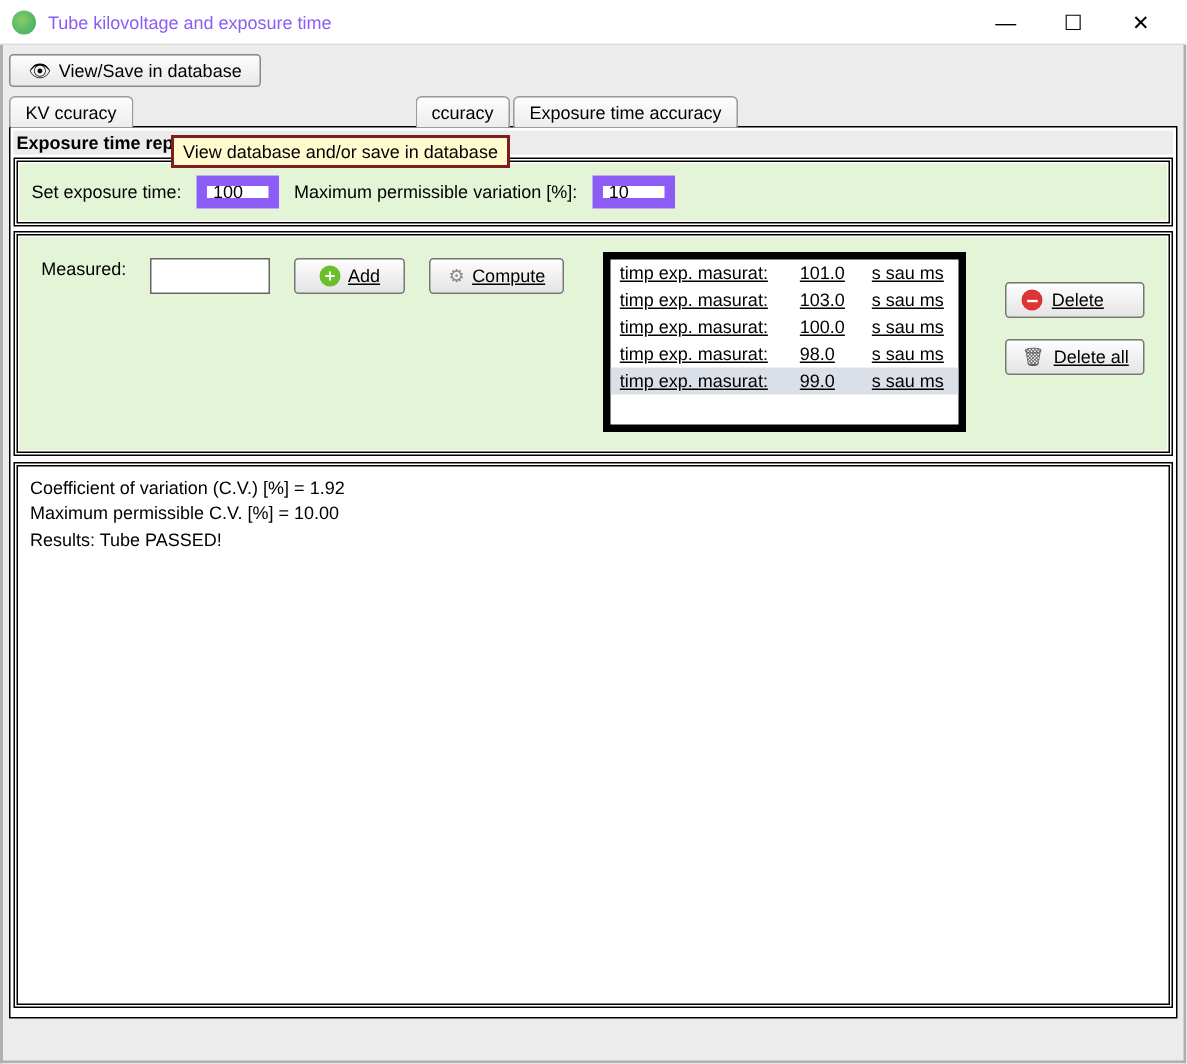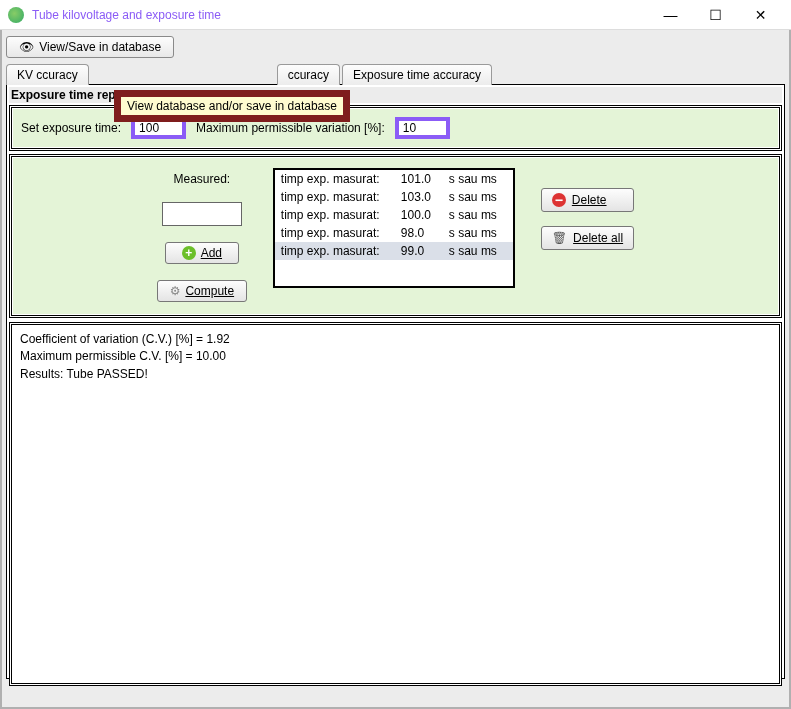--- a/index.html
+++ b/index.html
@@ -81,21 +81,21 @@
       font: inherit;
       cursor: pointer;
       margin-right: 2px;
       position: relative;
     }
     .tooltip {
       position: absolute;
       left: 112px;
       top: 60px;
       background: #fffbcf;
-      border: 7px solid #7f1d1d;
+      border: 2px solid #7f1d1d;
       padding: 2px 6px;
       z-index: 50;
       font-size: 12px;
       white-space: nowrap;
     }
 
     .main-panel {
       border: 1px solid #000;
       background: #fff;
       margin-top: -1px;
@@ -112,37 +112,35 @@
     .green-row {
       background: #e4f4d7;
       padding: 8px;
       display: flex;
       align-items: center;
       gap: 10px;
     }
     .txt-in {
       width: 55px;
       height: 22px;
-      border: 4px solid #8b5cf6;
+      border: 7px solid #8b5cf6;
       background: #fff;
       padding: 2px 4px;
       font: inherit;
     }
     .green-body {
       background: #e4f4d7;
       padding: 10px 10px 12px 10px;
       display: flex;
       gap: 26px;
       align-items: flex-start;
       justify-content: center;
     }
     .measured-col {
       display: flex;
-      flex-direction: column;
-      align-items: center;
       gap: 16px;
       padding-top: 4px;
     }
     .measured-input {
       width: 80px;
       height: 24px;
       border: 1px solid #666;
       background: #fff;
     }
     .act-btn {
@@ -170,23 +168,24 @@
       width: 14px; height: 14px; border-radius: 50%;
       background: #d33;
       display: inline-flex; align-items: center; justify-content: center;
       color: #fff; font-weight: bold; font-size: 14px; line-height: 1;
     }
     .trash-ic::before { content: "🗑"; font-size: 12px; color: #555; }
 
     .list-box {
       width: 242px;
       height: 120px;
-      border: 2px solid #000000;
+      border: 5px solid #000000;
       background: #fff;
       overflow: auto;
+      text-decoration: underline;
     }
     .row {
       display: flex;
       padding: 2px 6px;
       gap: 8px;
       white-space: nowrap;
     }
     .row.sel { background: #dadfe8; }
     .row .c1 { width: 112px; }
     .row .c2 { width: 40px; text-align: left; }

